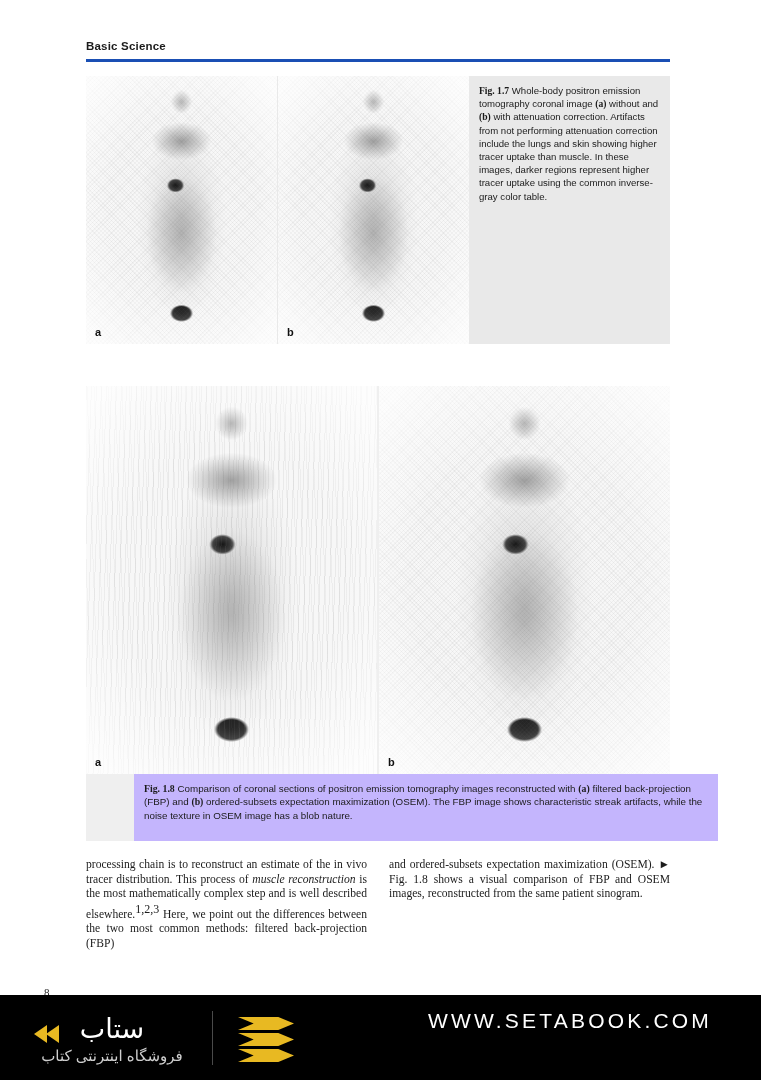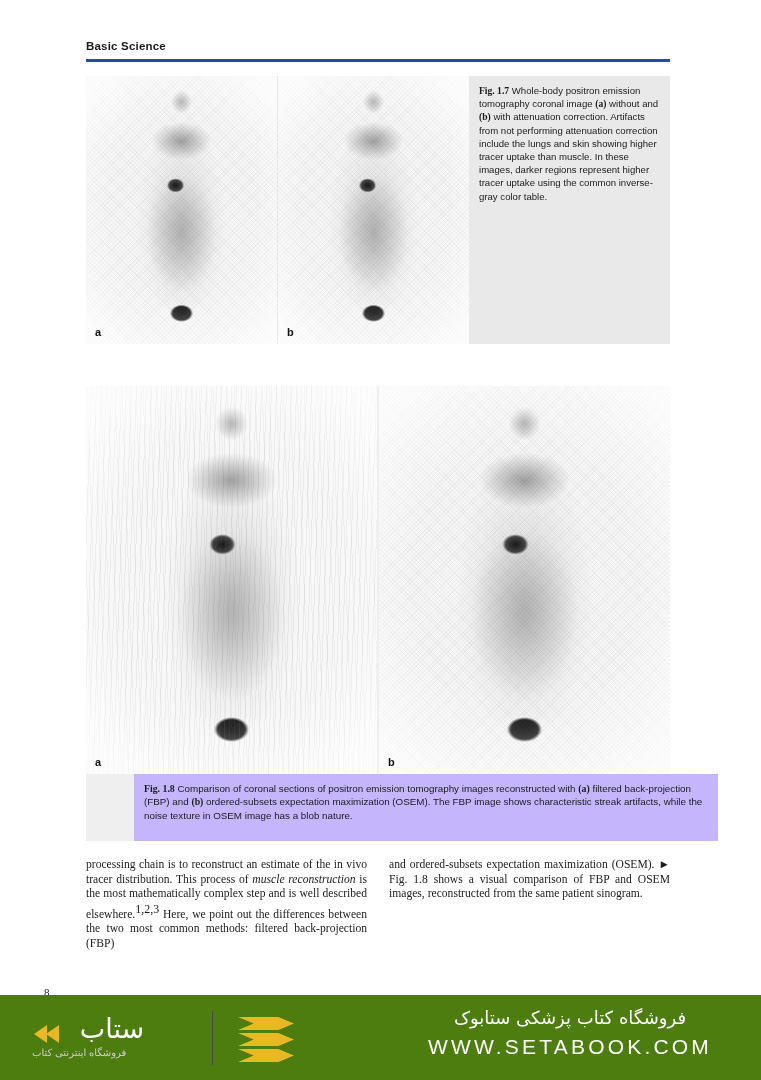--- a/index.html
+++ b/index.html
@@ -202,21 +202,21 @@
     color: #1b1b1b;
   }
 
   
   .banner {
     position: absolute;
     left: 0;
     top: 995px;
     width: 761px;
     height: 85px;
-    background: #4d7c0f;
+    background: #000000;
   }
   .banner-logo {
     position: absolute;
     left: 32px;
     top: 14px;
     width: 160px;
     height: 58px;
   }
   .banner-logo .word {
     position: absolute;
@@ -225,22 +225,22 @@
     text-align: center;
     font-size: 27px;
     color: #ffffff;
     font-family: "DejaVu Sans", sans-serif;
     direction: rtl;
   }
   .banner-logo .sub {
     position: absolute;
     left: 0; top: 38px;
     width: 160px;
-    text-align: left;
-    font-size: 10px;
+    text-align: center;
+    font-size: 15px;
     color: #cfcfcf;
     direction: rtl;
   }
   .banner .divider {
     position: absolute;
     left: 212px;
     top: 16px;
     width: 1px;
     height: 54px;
     background: #4a4a4a;
@@ -360,16 +360,15 @@
     <div class="word">ستاب</div>
     <div class="sub">فروشگاه اینترنتی کتاب</div>
   </div>
   <div class="divider"></div>
   <div class="mark">
     <div class="bar" style="top:4px;"></div>
     <div class="bar" style="top:20px;"></div>
     <div class="bar" style="top:36px;"></div>
   </div>
   <div class="banner-right">
-    <div class="fa">فروشگاه کتاب پزشکی ستابوک</div>
     <div class="url">WWW.SETABOOK.COM</div>
   </div>
 </div>
 
 </body></html>

